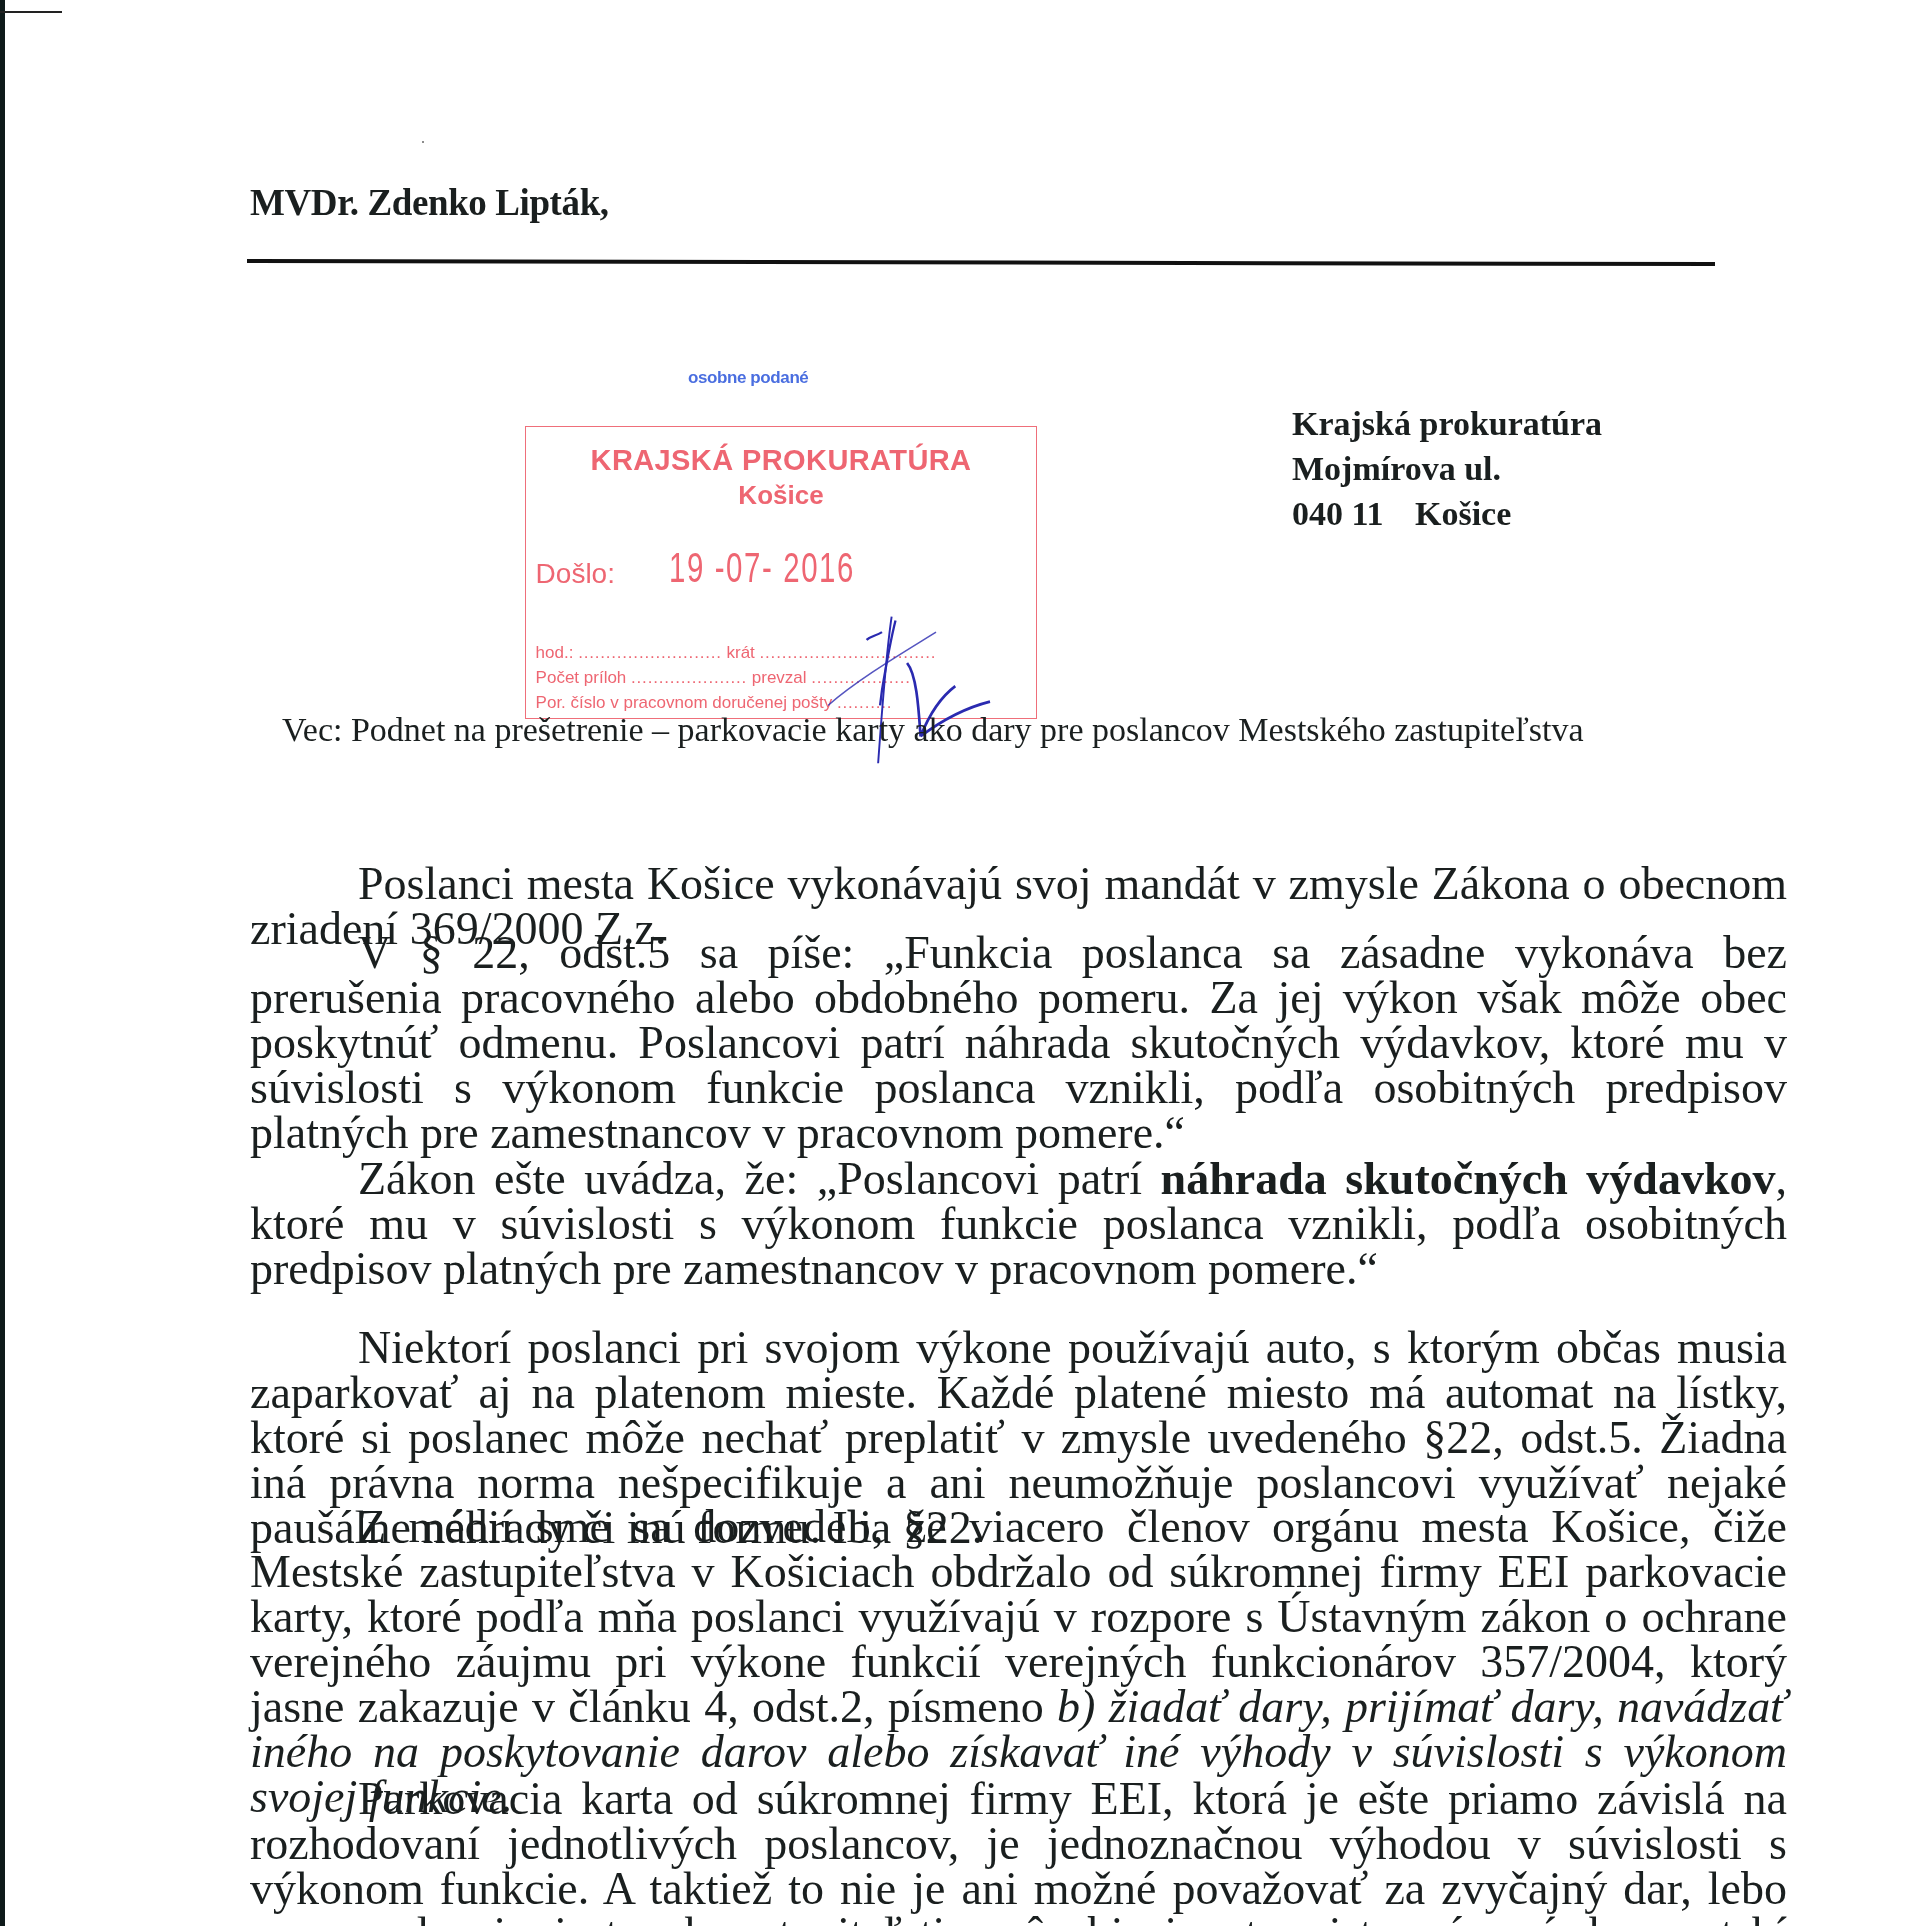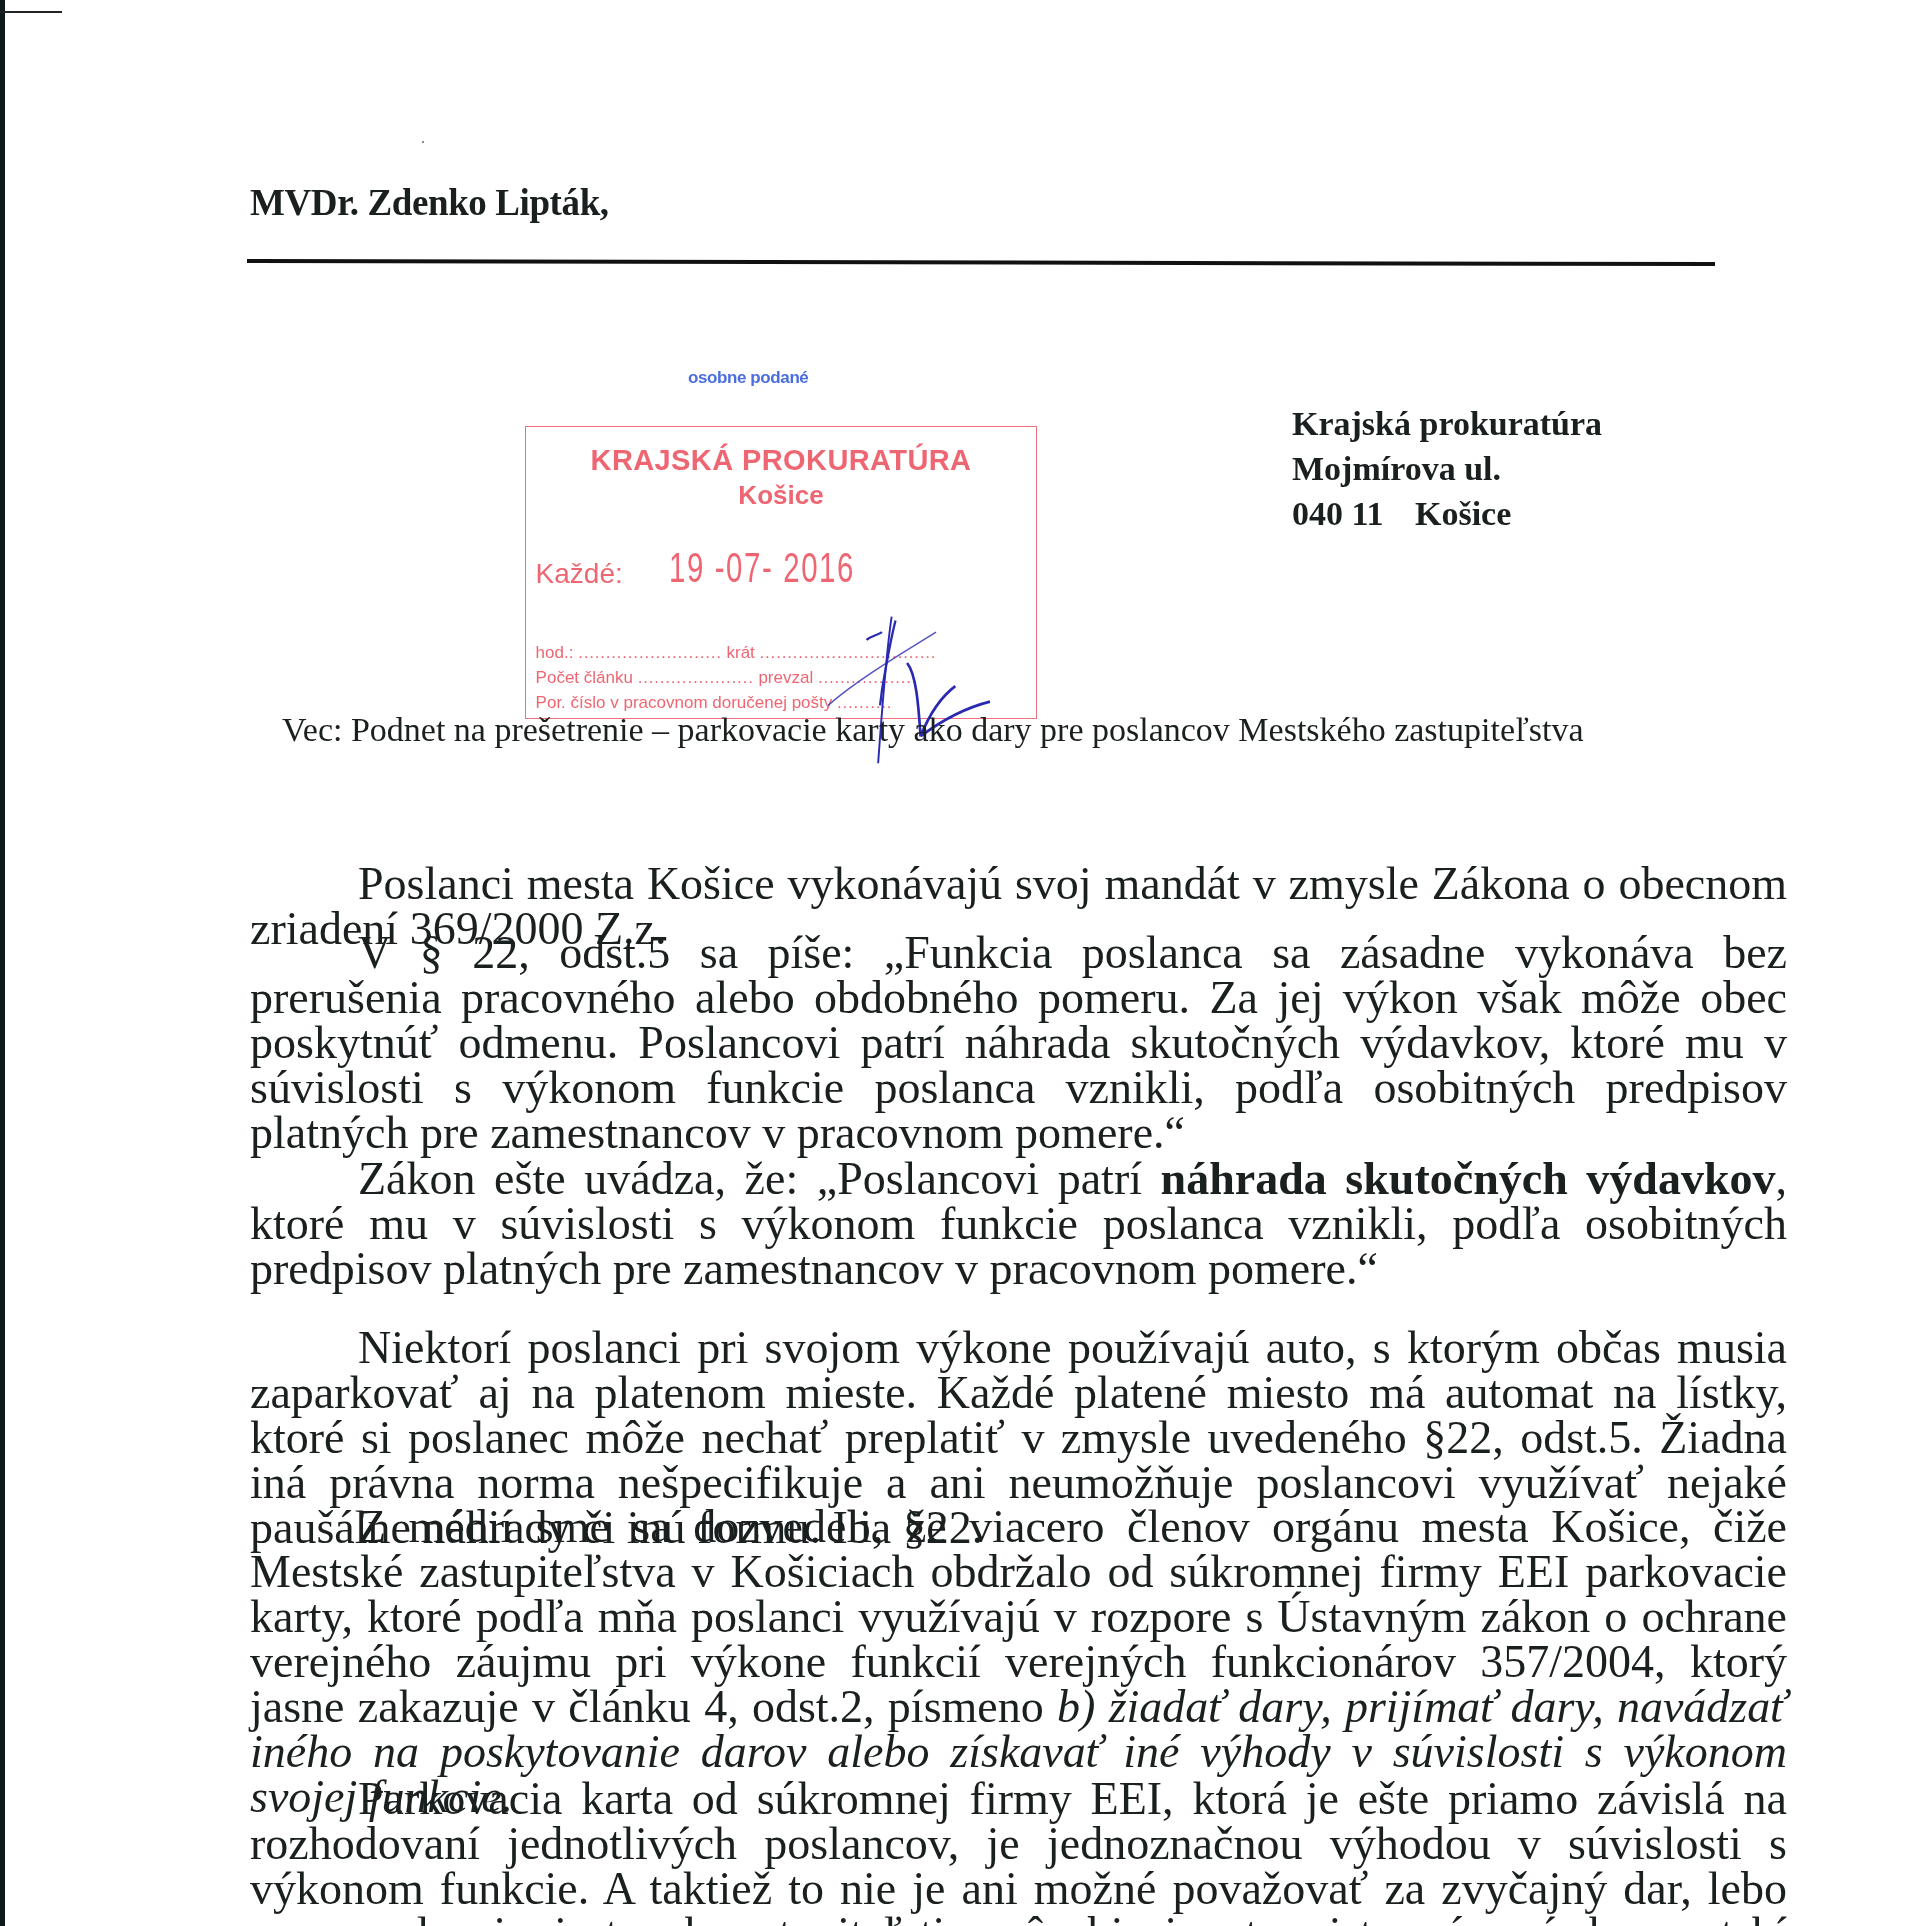--- a/index.html
+++ b/index.html
@@ -42,30 +42,30 @@
 <div class="scan-topline"></div>
 <div class="scan-dot"></div>
 
 <div class="header-name">MVDr. Zdenko Lipták,</div>
 <div class="header-rule"></div>
 
 <div class="stamp-osobne">osobne podané</div>
 <div class="stamp-box">
   <div class="stamp-title">KRAJSKÁ PROKURATÚRA</div>
   <div class="stamp-city">Košice</div>
-  <div class="stamp-doslo">Každé:</div>
+  <div class="stamp-doslo">Došlo:</div>
   <div class="stamp-date">19 -07- 2016</div>
   <div class="stamp-row" style="top:216px">
     <span>hod.:</span>
     <span class="dots">..........................</span>
     <span>krát</span>
     <span class="dots">................................</span>
   </div>
   <div class="stamp-row" style="top:241px">
-    <span>Počet článku</span>
+    <span>Počet príloh</span>
     <span class="dots">.....................</span>
     <span>prevzal</span>
     <span class="dots">..................</span>
   </div>
   <div class="stamp-row" style="top:266px">
     <span>Por. číslo v pracovnom doručenej pošty</span>
     <span class="dots">..........</span>
   </div>
 </div>
 <svg class="stamp-sig" viewBox="0 0 560 420">

